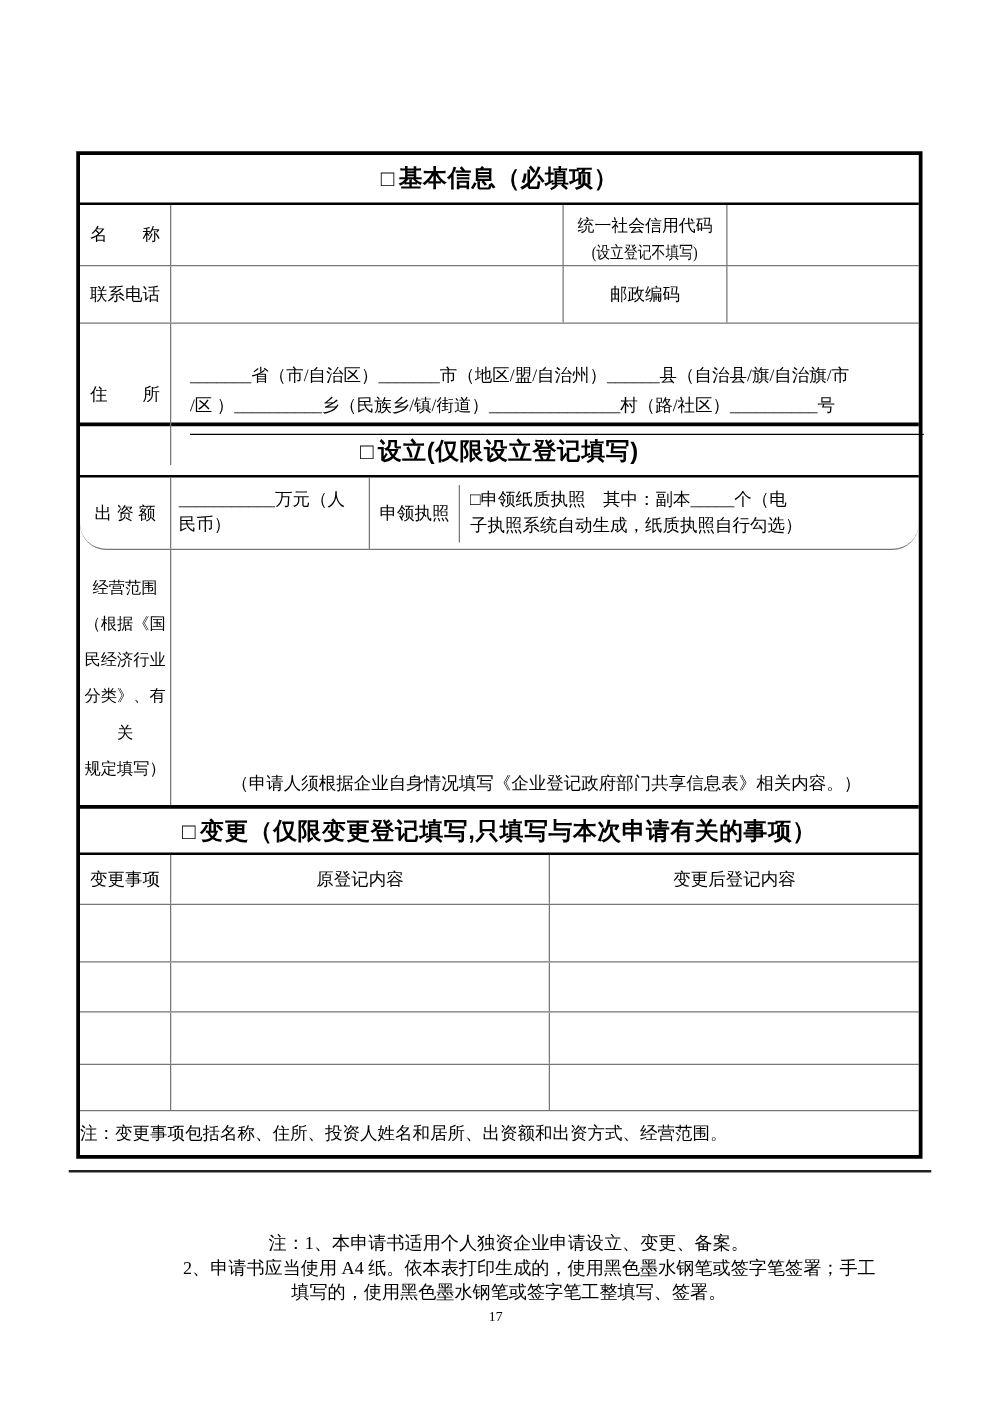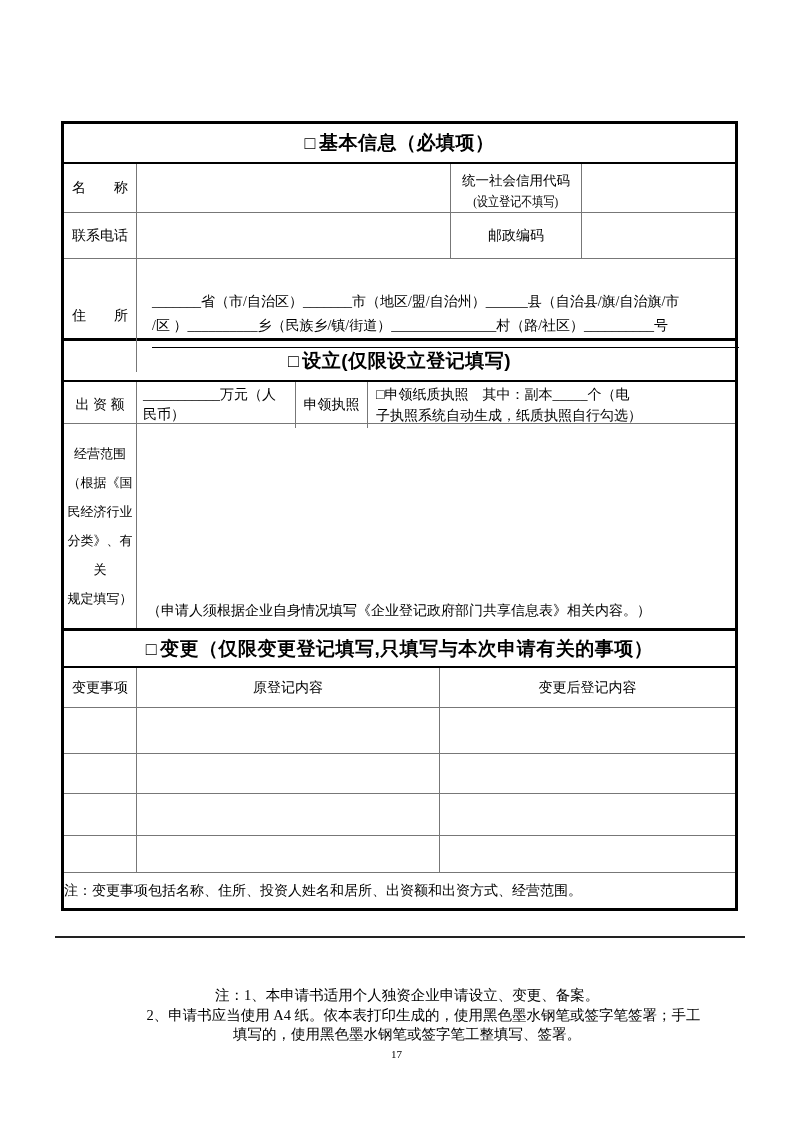--- a/index.html
+++ b/index.html
@@ -37,28 +37,28 @@
   .thin-b { border-bottom:1px solid #777; }
   
   .row-name { grid-template-columns:72px 314px 131px 1fr; height:49px; }
   .row-phone { grid-template-columns:72px 314px 131px 1fr; height:46px; }
   .row-addr { grid-template-columns:72px 1fr; height:79px; }
   .credit-lbl { flex-direction:column; justify-content:flex-end; line-height:21px; font-size:13.5px; }
   .credit-lbl .squeeze { display:block; transform:scaleX(0.82); transform-origin:center; white-space:nowrap; }
   .addr-cell { display:block; padding:7px 4px 0 15px; line-height:24px; white-space:pre-line; }
   .addr-rule { border-bottom:1.5px solid #000; width:587px; margin-top:9px; }
   
-  .row-capital { grid-template-columns:72px 159px 72px 1fr; height:42px; }
+  .row-capital { grid-template-columns:72px 159px 72px 1fr; height:58px;border-radius:21px; }
   .capital-val { justify-content:center; text-align:left; line-height:20px; padding:0 6px; flex-wrap:wrap; }
   .capital-val span { width:100%; }
   .license-cell { padding:2px 8px; line-height:21px; display:block; align-self:center; }
   .license-cell .pre { white-space:pre-line; }
   .row-scope { grid-template-columns:72px 1fr; height:204px; }
   .scope-lbl { font-size:13px; line-height:29px; white-space:pre-line; }
-  .scope-body { display:flex; flex-direction:column; justify-content:flex-end; align-items:flex-start; padding:4px 8px 8px 10px; }
+  .scope-body { display:flex; flex-direction:column; justify-content:flex-end; align-items:center; padding:4px 8px 8px 10px; }
   
   .change-head { grid-template-columns:72px 303px 1fr; height:40px; }
   .change-row { grid-template-columns:72px 303px 1fr; }
   .change-row.r0 { height:46px; }
   .change-row.r1 { height:40px; }
   .change-row.r2 { height:42px; }
   .change-row.r3 { height:37px; }
   .note-row { height:35px; display:flex; align-items:center; }
   
   .foot-rule { position:absolute; left:55px; top:936px; width:690px; border-top:2px solid #222; }

